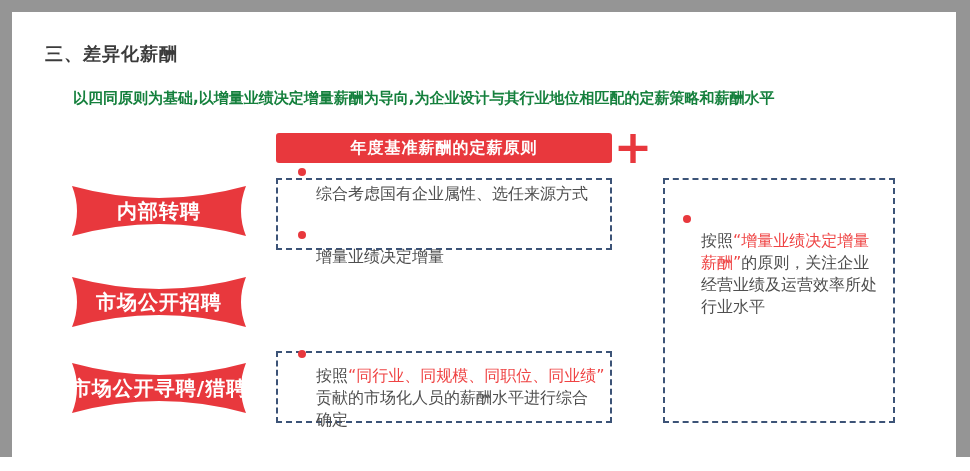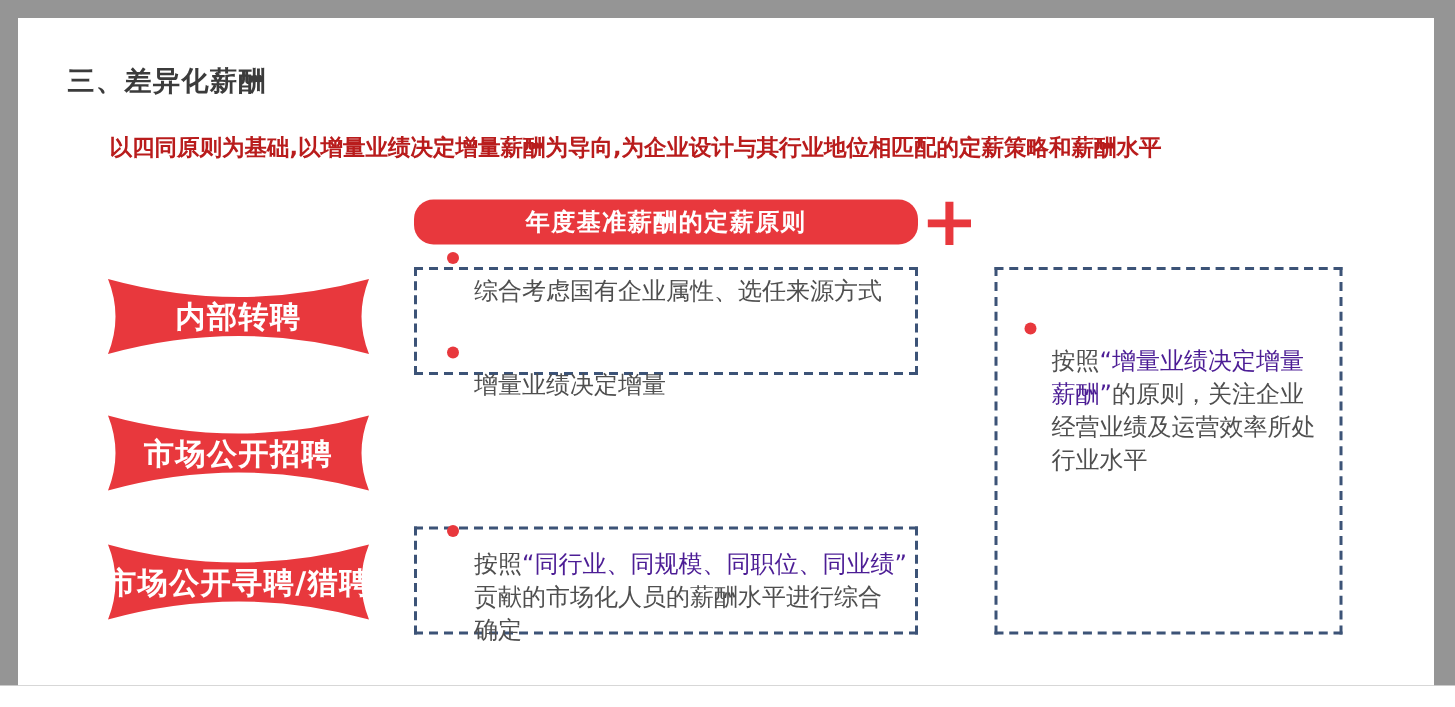--- a/index.html
+++ b/index.html
@@ -11,25 +11,25 @@
   .slide {
     position:absolute; left:12px; top:12px; width:944px; height:445px;
     background:#ffffff;
   }
   .title {
     position:absolute; left:33px; top:30px;
     font-size:18px; font-weight:700; color:#3b3b3b; letter-spacing:1px;
   }
   .subtitle {
     position:absolute; left:61px; top:77px;
-    font-size:15px; font-weight:700; color:#b91c1c;
+    font-size:15px; font-weight:700; color:#15803d;
   }
   .hdr {
     position:absolute; top:121px; height:30px;
-    background:#e8383d; border-radius:13px;
+    background:#e8383d; border-radius:3px;
     color:#ffffff; font-size:16px; font-weight:700;
     display:flex; align-items:center; justify-content:center;
     letter-spacing:1px;
   }
   .hdr-left  { left:264px; width:336px; }
   .hdr-right { left:654px; width:230px; }
   .plus {
     position:absolute; left:600px; top:112px; width:42px; height:46px;
     display:flex; align-items:center; justify-content:center;
     color:#e8383d; font-size:46px; font-weight:700; line-height:1;
@@ -65,21 +65,21 @@
     position:relative; padding-left:26px;
     font-size:16px; line-height:22px; color:#4f4f4f;
     white-space:pre-line;
   }
   .mbox .bullet + .bullet { margin-top:3px; }
   .fbox .bullet { margin-bottom:13px; }
   .dot {
     position:absolute; left:8px; top:7px; width:8px; height:8px;
     border-radius:50%; background:#e8383d;
   }
-  .red { color:#4c1d95;text-align:center; }
+  .red { color:#ef4444;text-align:center; }
 </style>
 </head>
 <body>
 
 <div class="frame">
   <div class="slide">
 
     <div class="title">三、差异化薪酬</div>
     <div class="subtitle">以四同原则为基础,以增量业绩决定增量薪酬为导向,为企业设计与其行业地位相匹配的定薪策略和薪酬水平</div>
 

